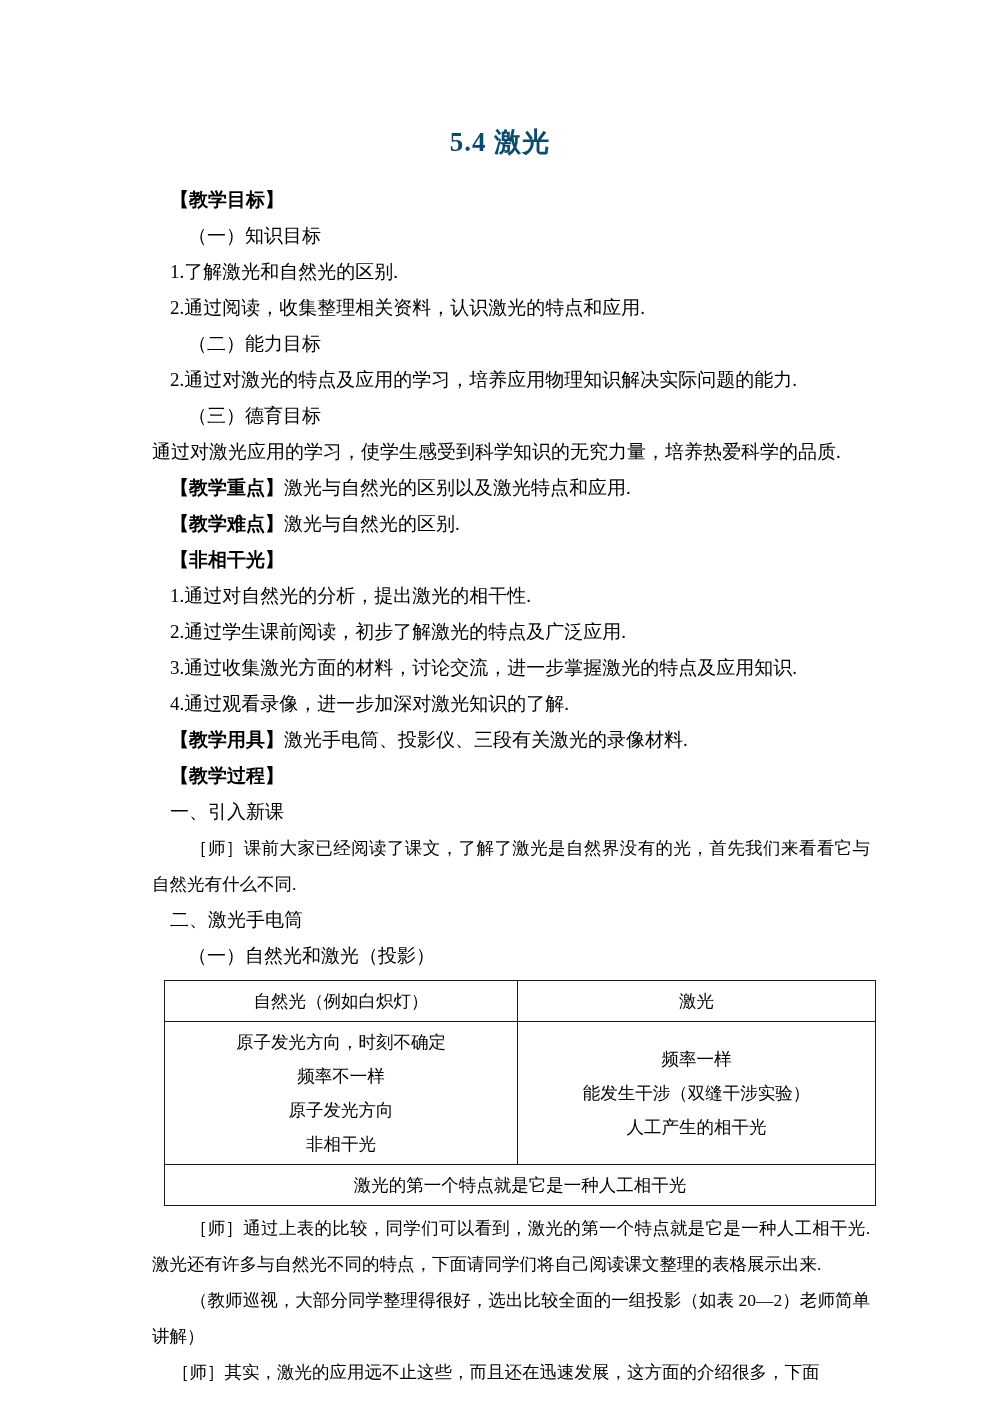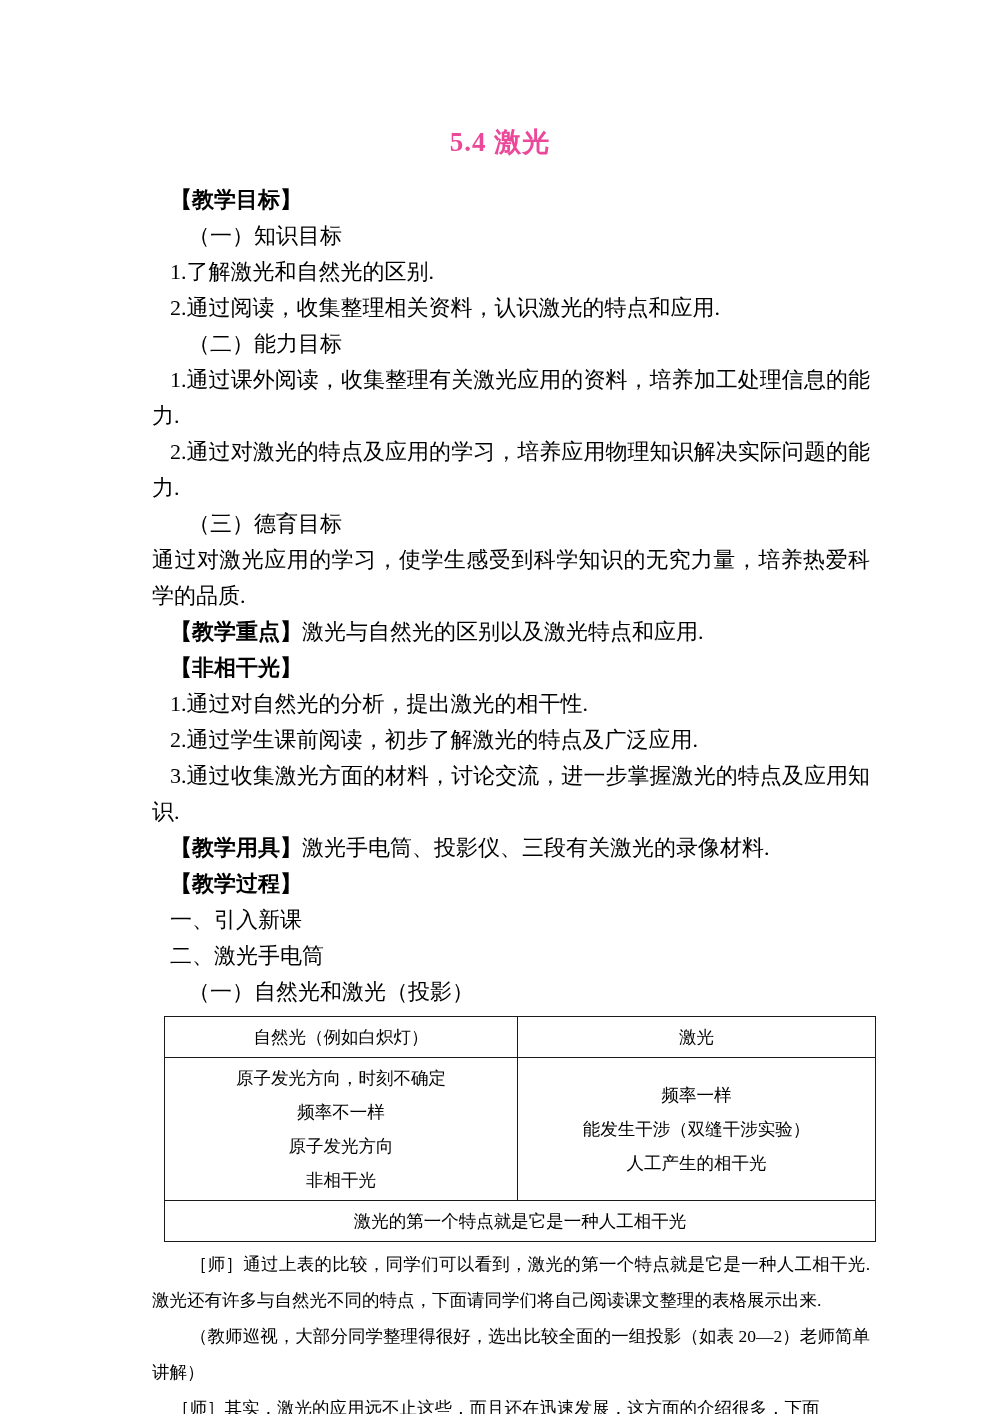--- a/index.html
+++ b/index.html
@@ -17,37 +17,37 @@
   }
   .page {
     width: 1000px;
     height: 1414px;
     box-sizing: border-box;
     padding: 0;
     position: relative;
   }
   .doc-title {
     text-align: center;
-    color: #ec4899;
+    color: #0c4a6e;
     font-size: 27px;
     font-weight: bold;
     font-family: "Liberation Serif", "DejaVu Serif", serif;
     letter-spacing: 1px;
     margin: 0;
     padding-top: 126px;
     padding-bottom: 0;
     line-height: 1.2;
   }
   .body-wrap {
     margin-top: 24px;
     padding-left: 152px;
     padding-right: 130px;
   }
   .line {
-    font-size: 22px;
+    font-size: 19px;
     line-height: 36px;
     text-align: justify;
     text-justify: inter-ideograph;
     margin: 0;
     white-space: normal;
   }
   .indent1 { text-indent: 18px; }
   .indent2 { text-indent: 36px; }
   .noindent { text-indent: 0; }
   .bold-head { font-weight: bold; }
@@ -102,39 +102,41 @@
   <h1 class="doc-title">5.4 激光</h1>
 
   <div class="body-wrap">
 
     <p class="line indent1 bold-head">【教学目标】</p>
     <p class="line indent2">（一）知识目标</p>
     <p class="line indent1">1.了解激光和自然光的区别.</p>
     <p class="line indent1">2.通过阅读，收集整理相关资料，认识激光的特点和应用.</p>
 
     <p class="line indent2">（二）能力目标</p>
-    <p class="line indent1">1.通过课外阅读，收集整理有关激光应用的资料，培养加工处理信息的能力.</p>
     <p class="line indent1">2.通过对激光的特点及应用的学习，培养应用物理知识解决实际问题的能力.</p>
 
     <p class="line indent2">（三）德育目标</p>
     <p class="line noindent">通过对激光应用的学习，使学生感受到科学知识的无究力量，培养热爱科学的品质.</p>
 
     <p class="line indent1"><span class="bold-head">【教学重点】</span><span>激光与自然光的区别以及激光特点和应用.</span></p>
 
+    <p class="line indent1"><span class="bold-head">【教学难点】</span><span>激光与自然光的区别.</span></p>
 
     <p class="line indent1 bold-head">【非相干光】</p>
     <p class="line indent1">1.通过对自然光的分析，提出激光的相干性.</p>
     <p class="line indent1">2.通过学生课前阅读，初步了解激光的特点及广泛应用.</p>
     <p class="line indent1">3.通过收集激光方面的材料，讨论交流，进一步掌握激光的特点及应用知识.</p>
+    <p class="line indent1">4.通过观看录像，进一步加深对激光知识的了解.</p>
 
     <p class="line indent1"><span class="bold-head">【教学用具】</span><span>激光手电筒、投影仪、三段有关激光的录像材料.</span></p>
 
     <p class="line indent1 bold-head">【教学过程】</p>
     <p class="line indent1">一、引入新课</p>
 
+    <p class="para">［师］课前大家已经阅读了课文，了解了激光是自然界没有的光，首先我们来看看它与自然光有什么不同.</p>
 
     <p class="line indent1">二、激光手电筒</p>
     <p class="line indent2">（一）自然光和激光（投影）</p>
 
     <table class="cmp">
       <tbody>
         <tr>
           <td class="col-left">自然光（例如白炽灯）</td>
           <td class="col-right">激光</td>
         </tr>

